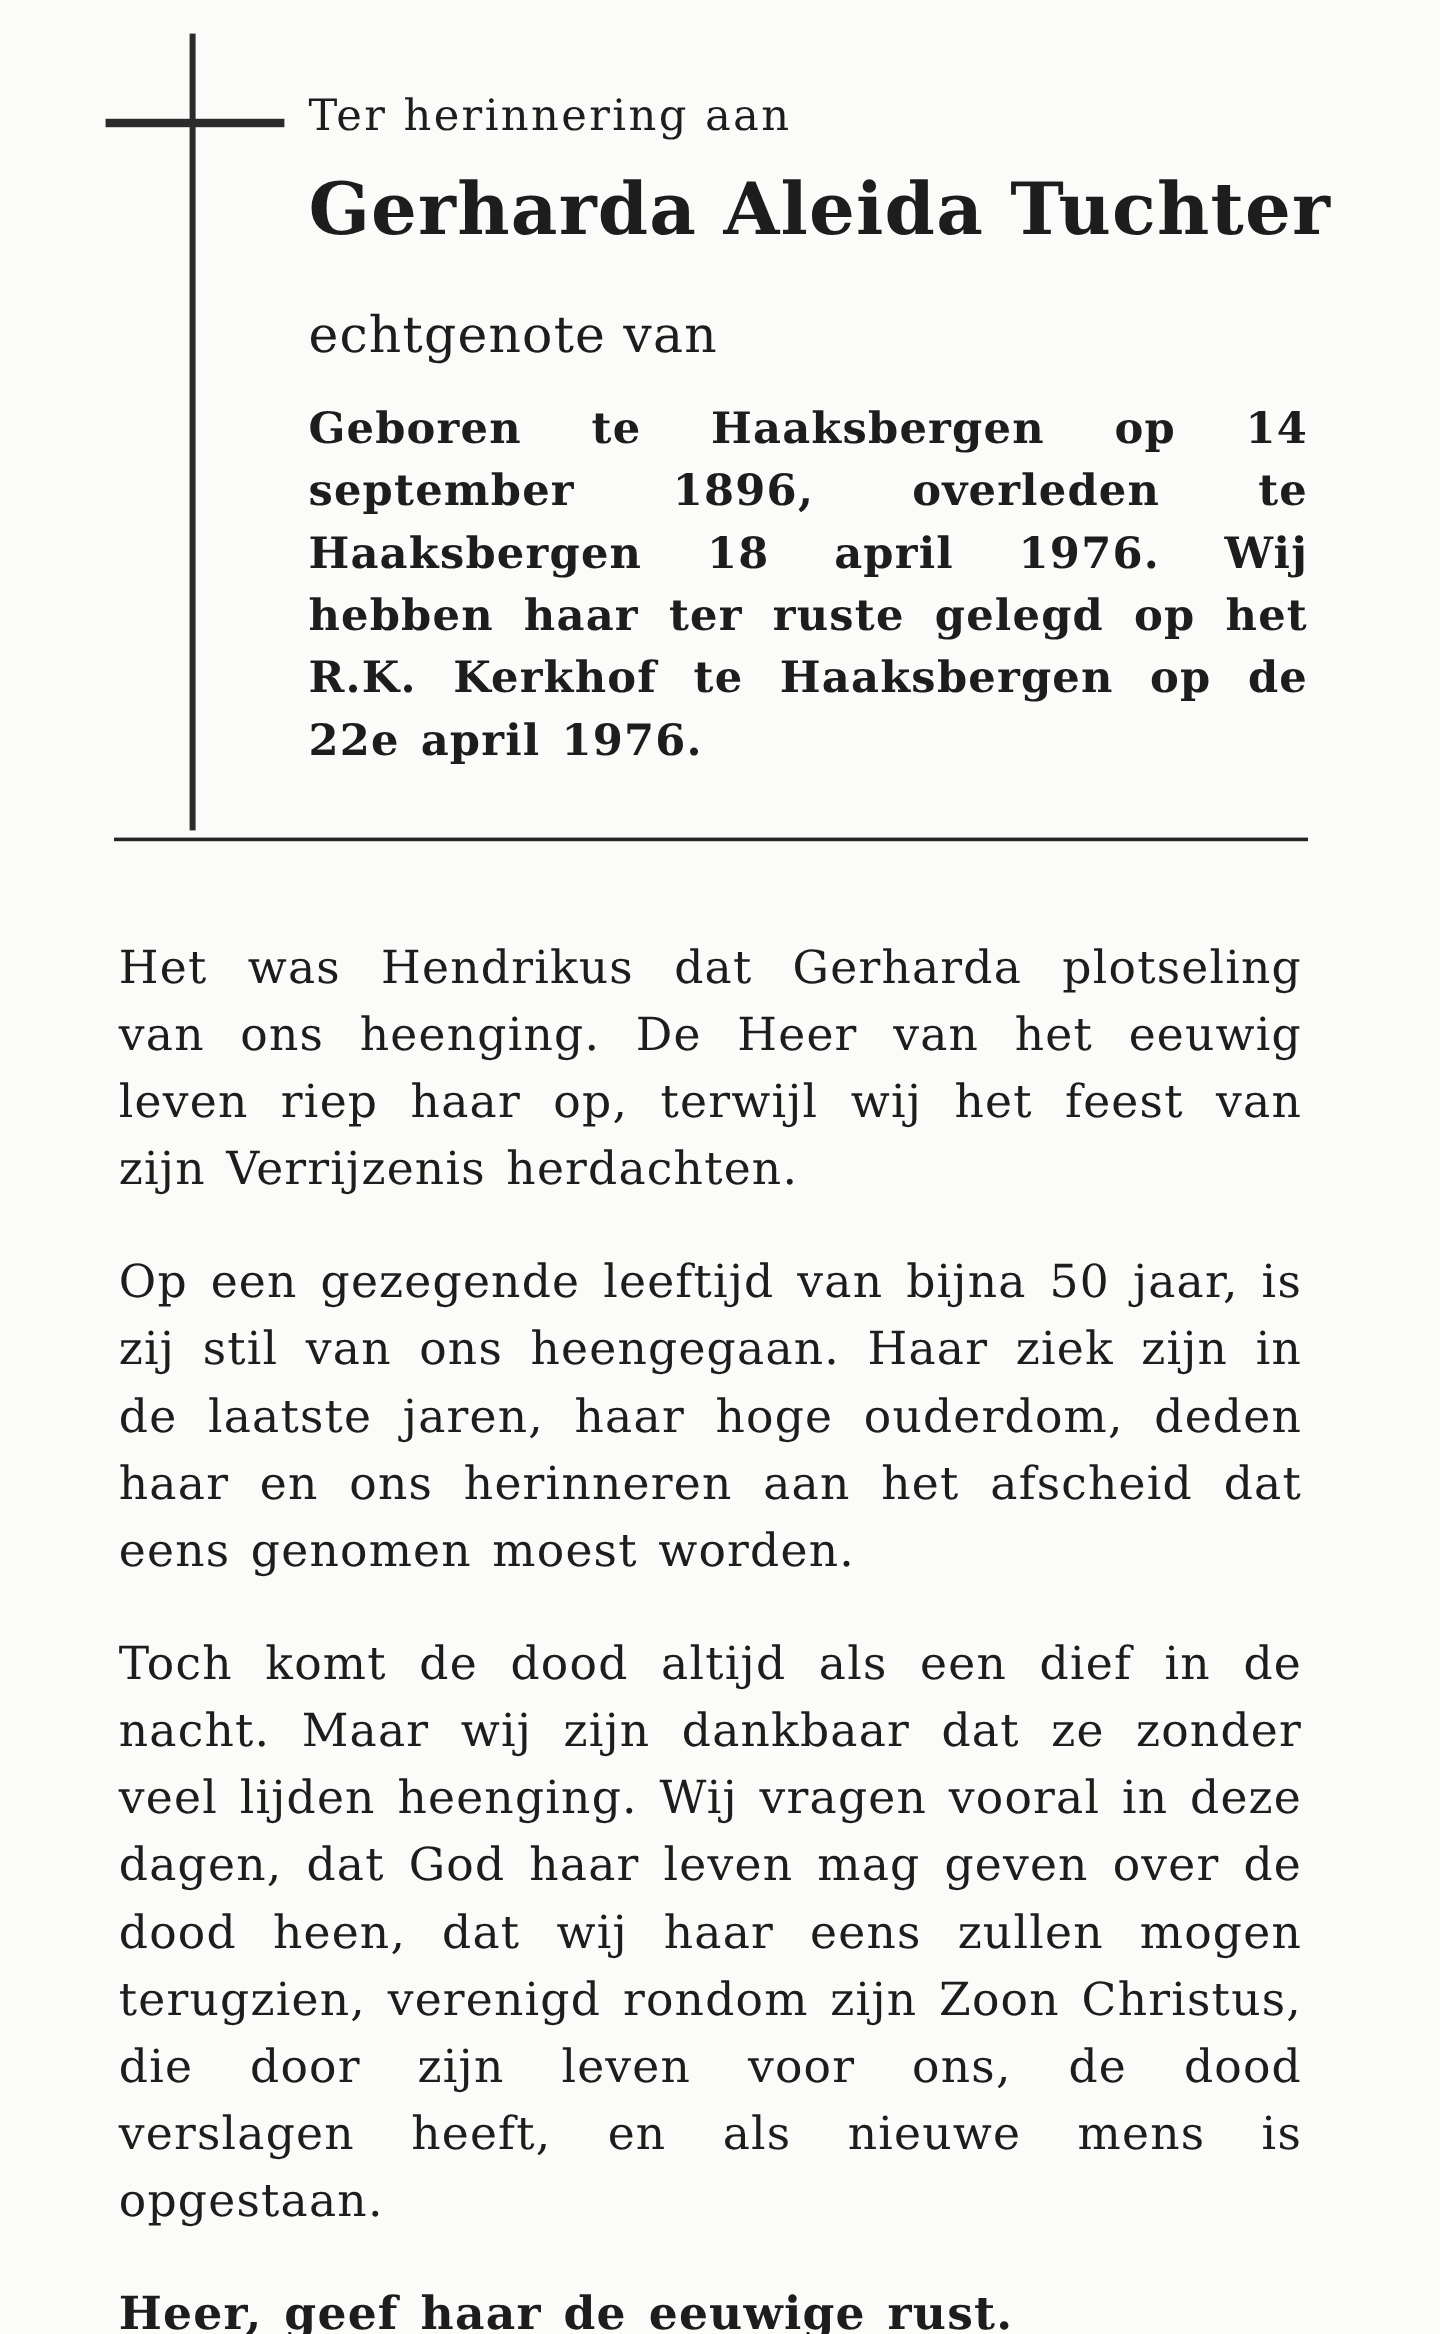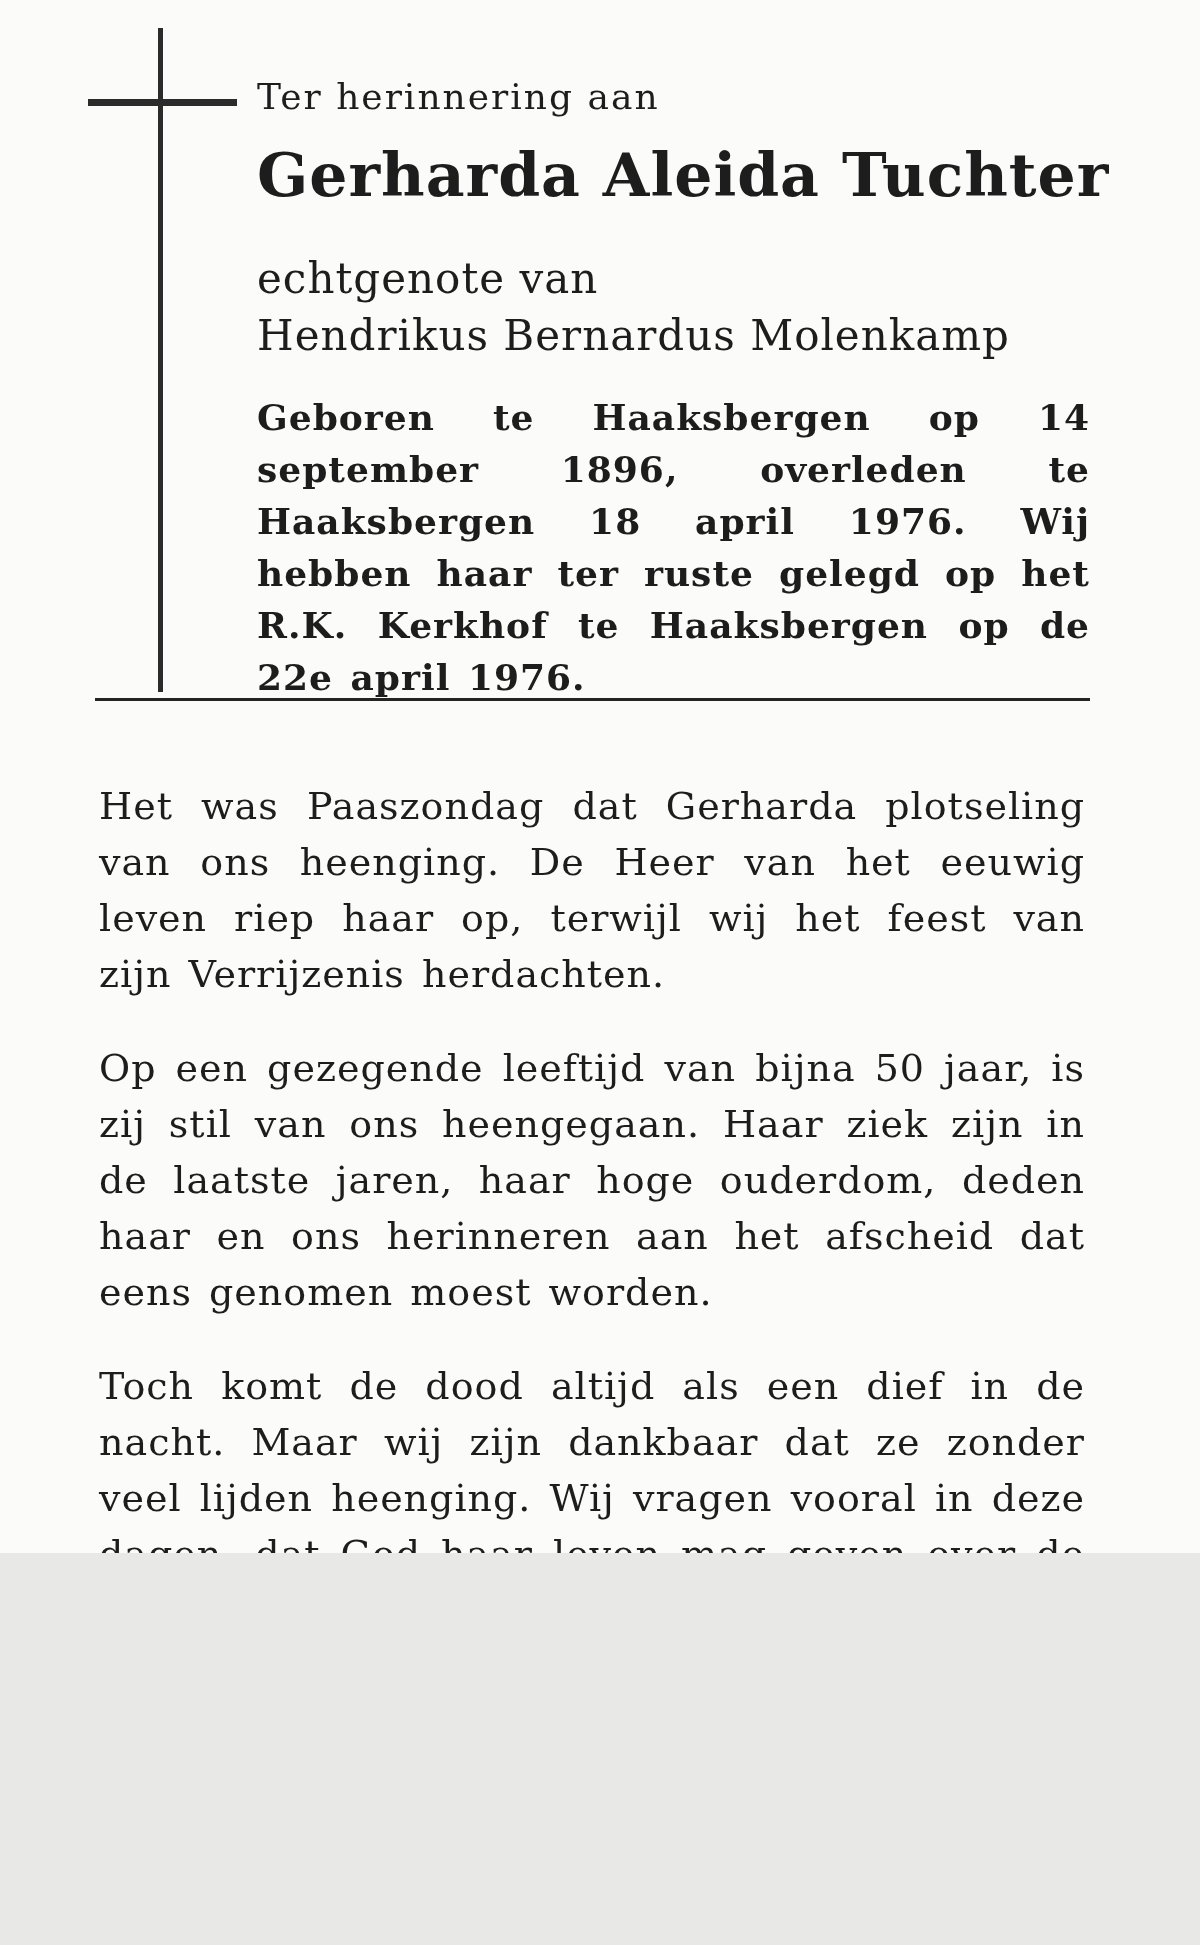--- a/index.html
+++ b/index.html
@@ -3,21 +3,21 @@
 <meta charset="utf-8">
 <style>
   html, body {
     margin: 0;
     padding: 0;
     background: #e8e8e6;
   }
   .page {
     position: relative;
     width: 1200px;
-    height: 1553px;
+    height: 1945px;
     margin: 0 auto;
     background: var(--paper, #fbfbf9);
     color: var(--ink, #1d1d1d);
     font-family: "DejaVu Serif", "Liberation Serif", serif;
     overflow: hidden;
   }
   
   .cross-v {
     position: absolute;
     left: 158px;
@@ -114,26 +114,25 @@
 
   <div>
     <div class="cross-v"></div>
     <div class="cross-h"></div>
   </div>
 
   <div class="header">
     <div class="intro">Ter herinnering aan</div>
     <h1 class="name">Gerharda Aleida Tuchter</h1>
     <div class="relation">echtgenote van</div>
-    <div class="spouse">Hendrikus Bernardus Molenkamp</div>
     <p class="life-details">Geboren te Haaksbergen op 14 september 1896, overleden te Haaksbergen 18 april 1976. Wij hebben haar ter ruste gelegd op het R.K. Kerkhof te Haaksbergen op de 22e april 1976.</p>
   </div>
 
   <div class="divider"></div>
 
   <div class="body-text">
-    <p>Het was Paaszondag dat Gerharda plotseling van ons heenging. De Heer van het eeuwig leven riep haar op, terwijl wij het feest van zijn Verrijzenis herdachten.</p>
+    <p>Het was Hendrikus dat Gerharda plotseling van ons heenging. De Heer van het eeuwig leven riep haar op, terwijl wij het feest van zijn Verrijzenis herdachten.</p>
     <p>Op een gezegende leeftijd van bijna 50 jaar, is zij stil van ons heengegaan. Haar ziek zijn in de laatste jaren, haar hoge ouderdom, deden haar en ons herinneren aan het afscheid dat eens genomen moest worden.</p>
     <p>Toch komt de dood altijd als een dief in de nacht. Maar wij zijn dankbaar dat ze zonder veel lijden heenging. Wij vragen vooral in deze dagen, dat God haar leven mag geven over de dood heen, dat wij haar eens zullen mogen terugzien, verenigd rondom zijn Zoon Christus, die door zijn leven voor ons, de dood verslagen heeft, en als nieuwe mens is opgestaan.</p>
     <p class="closing">Heer, geef haar de eeuwige rust.</p>
   </div>
 
 </div>
 
 </body></html>

